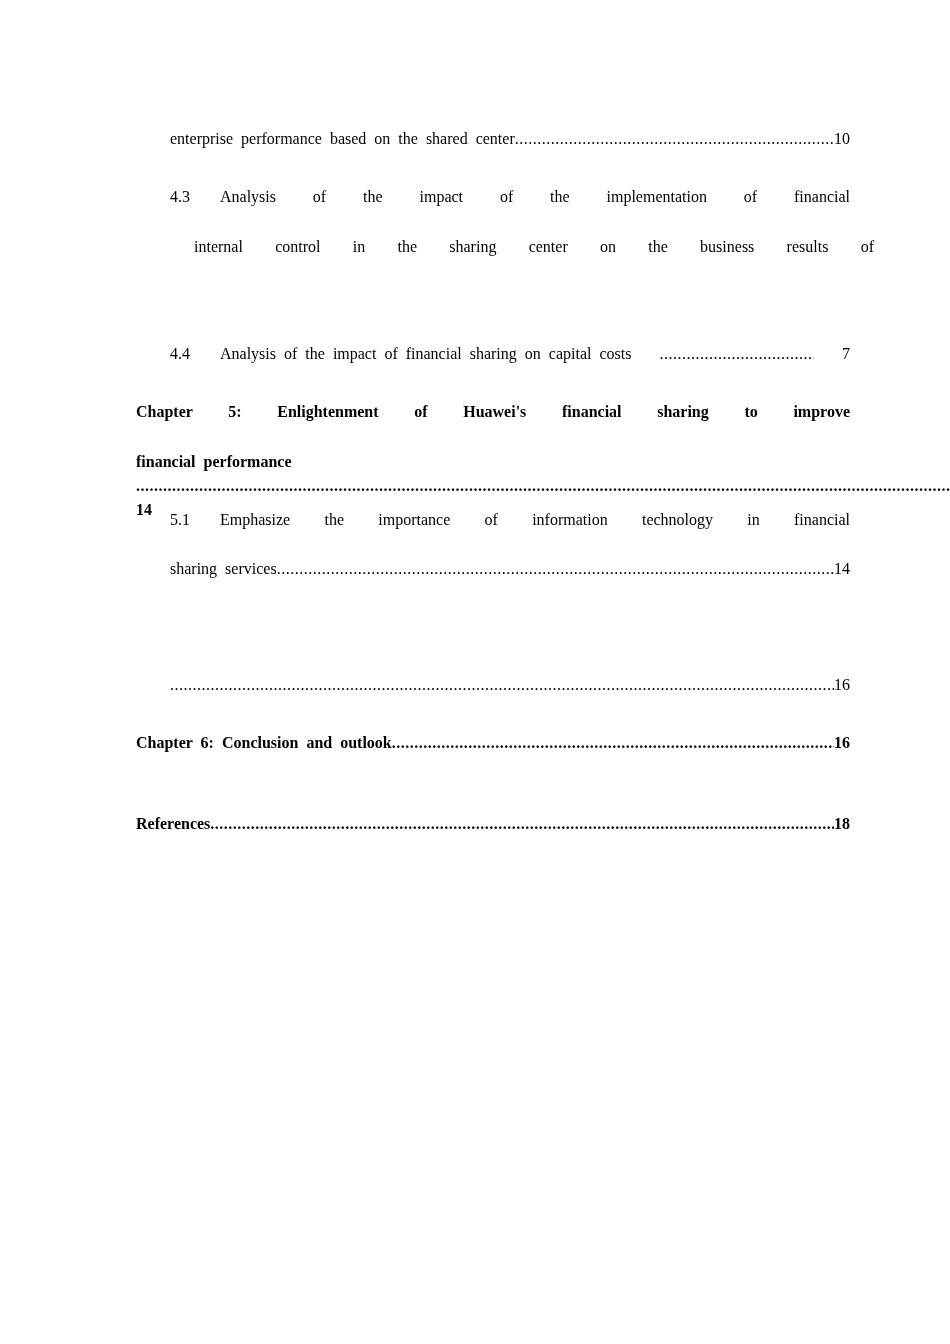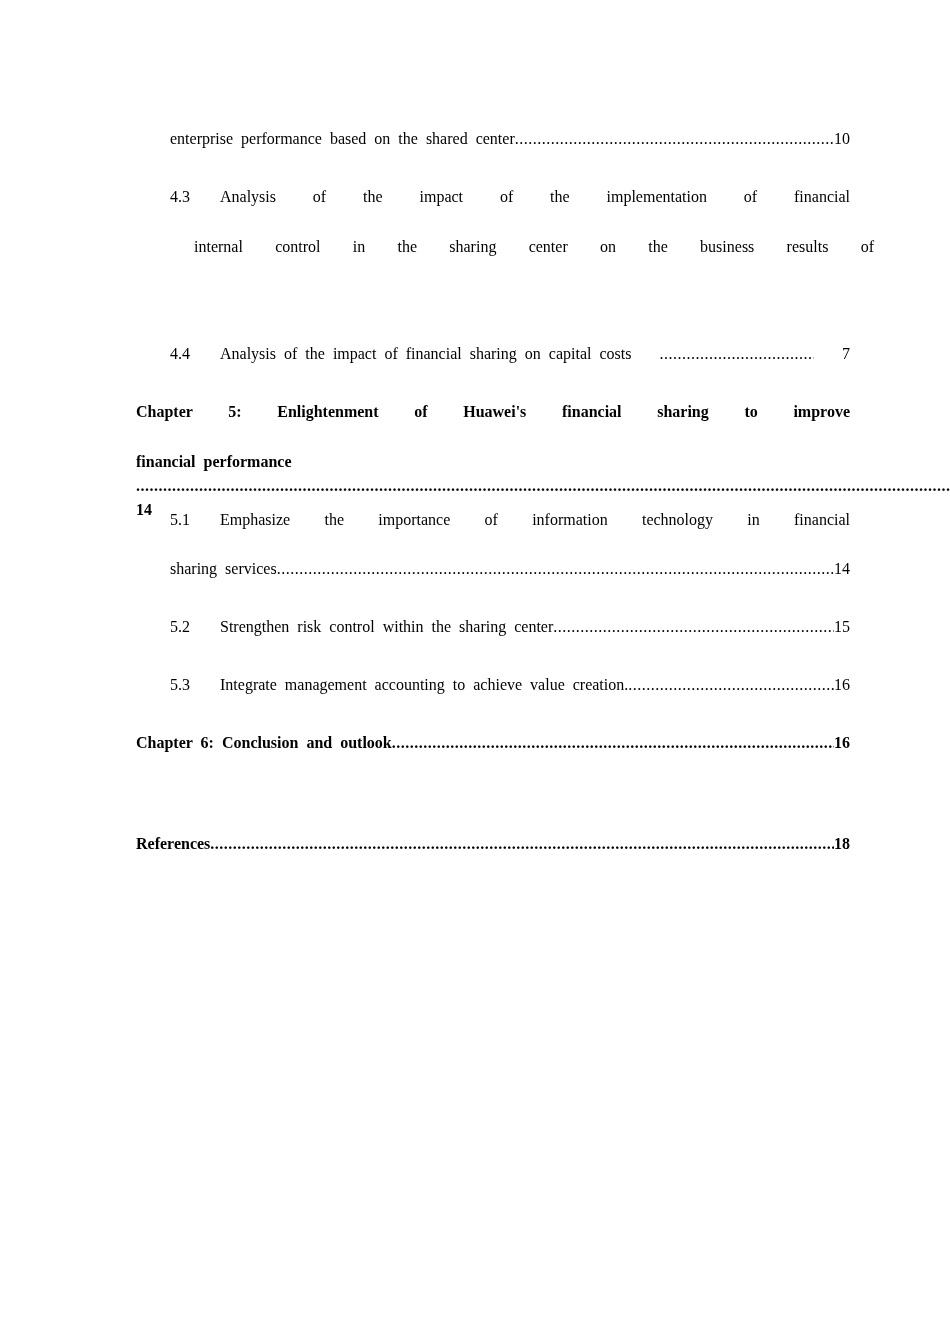--- a/index.html
+++ b/index.html
@@ -52,38 +52,32 @@
 
   <div class="line sub justify" style="top:508px;">
     <span class="num">5.1</span><span>Emphasize the importance of information technology in financial</span>
   </div>
   <div class="line sub leader" style="top:557px;">
     <span class="txt">sharing services</span>
     <span class="dots"></span>
     <span class="pg">14</span>
   </div>
 
-  <div class="line sub leader" style="top:615px;">
-    <span class="txt"><span class="num">5.2</span><span>Strengthen risk control within the sharing center</span></span>
-    <span class="dots"></span>
-    <span class="pg">15</span>
-  </div>
 
   <div class="line sub leader" style="top:673px;">
-    <span class="txt"><span class="num">5.3</span><span>Integrate management accounting to achieve value creation.</span></span>
     <span class="dots"></span>
     <span class="pg">16</span>
   </div>
 
   <div class="line chap leader" style="top:731px;">
     <span class="txt">Chapter 6: Conclusion and outlook</span>
     <span class="dots"></span>
     <span class="pg">16</span>
   </div>
 
-  <div class="line chap leader" style="top:832px;">
+  <div class="line chap leader" style="top:812px;">
     <span class="txt">References</span>
     <span class="dots"></span>
     <span class="pg">18</span>
   </div>
 
 
 </div>
 
 </body></html>

